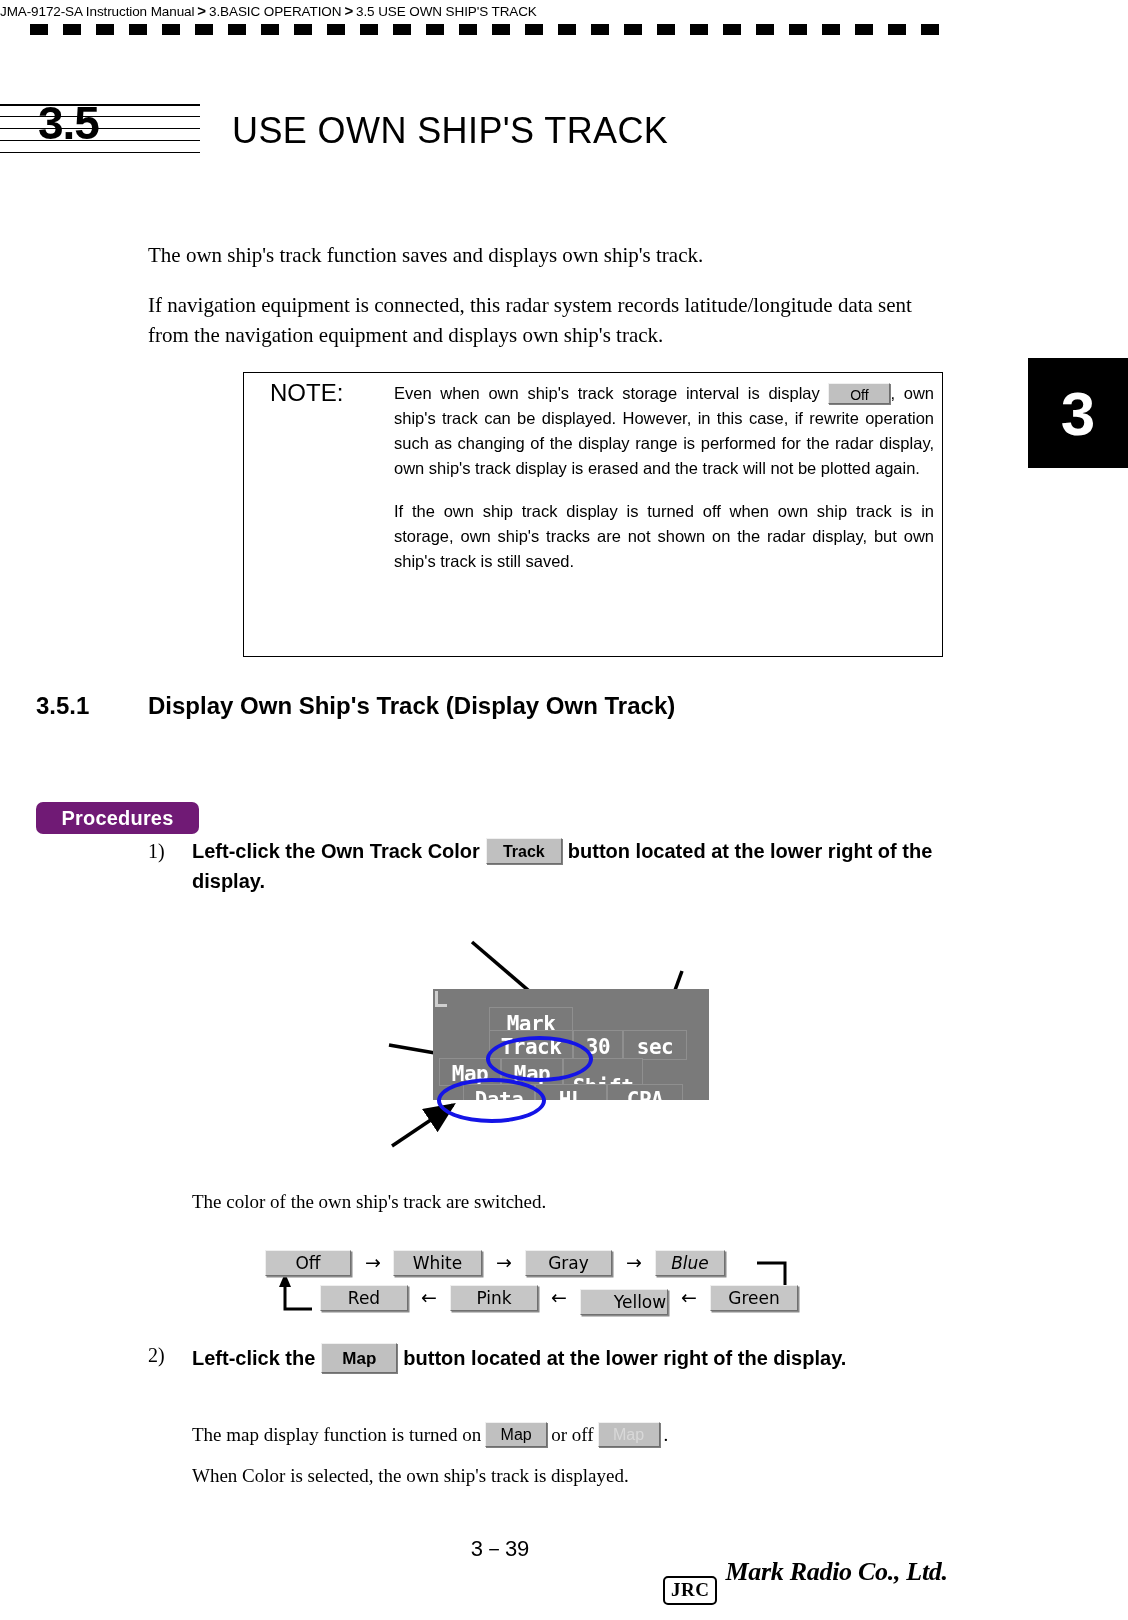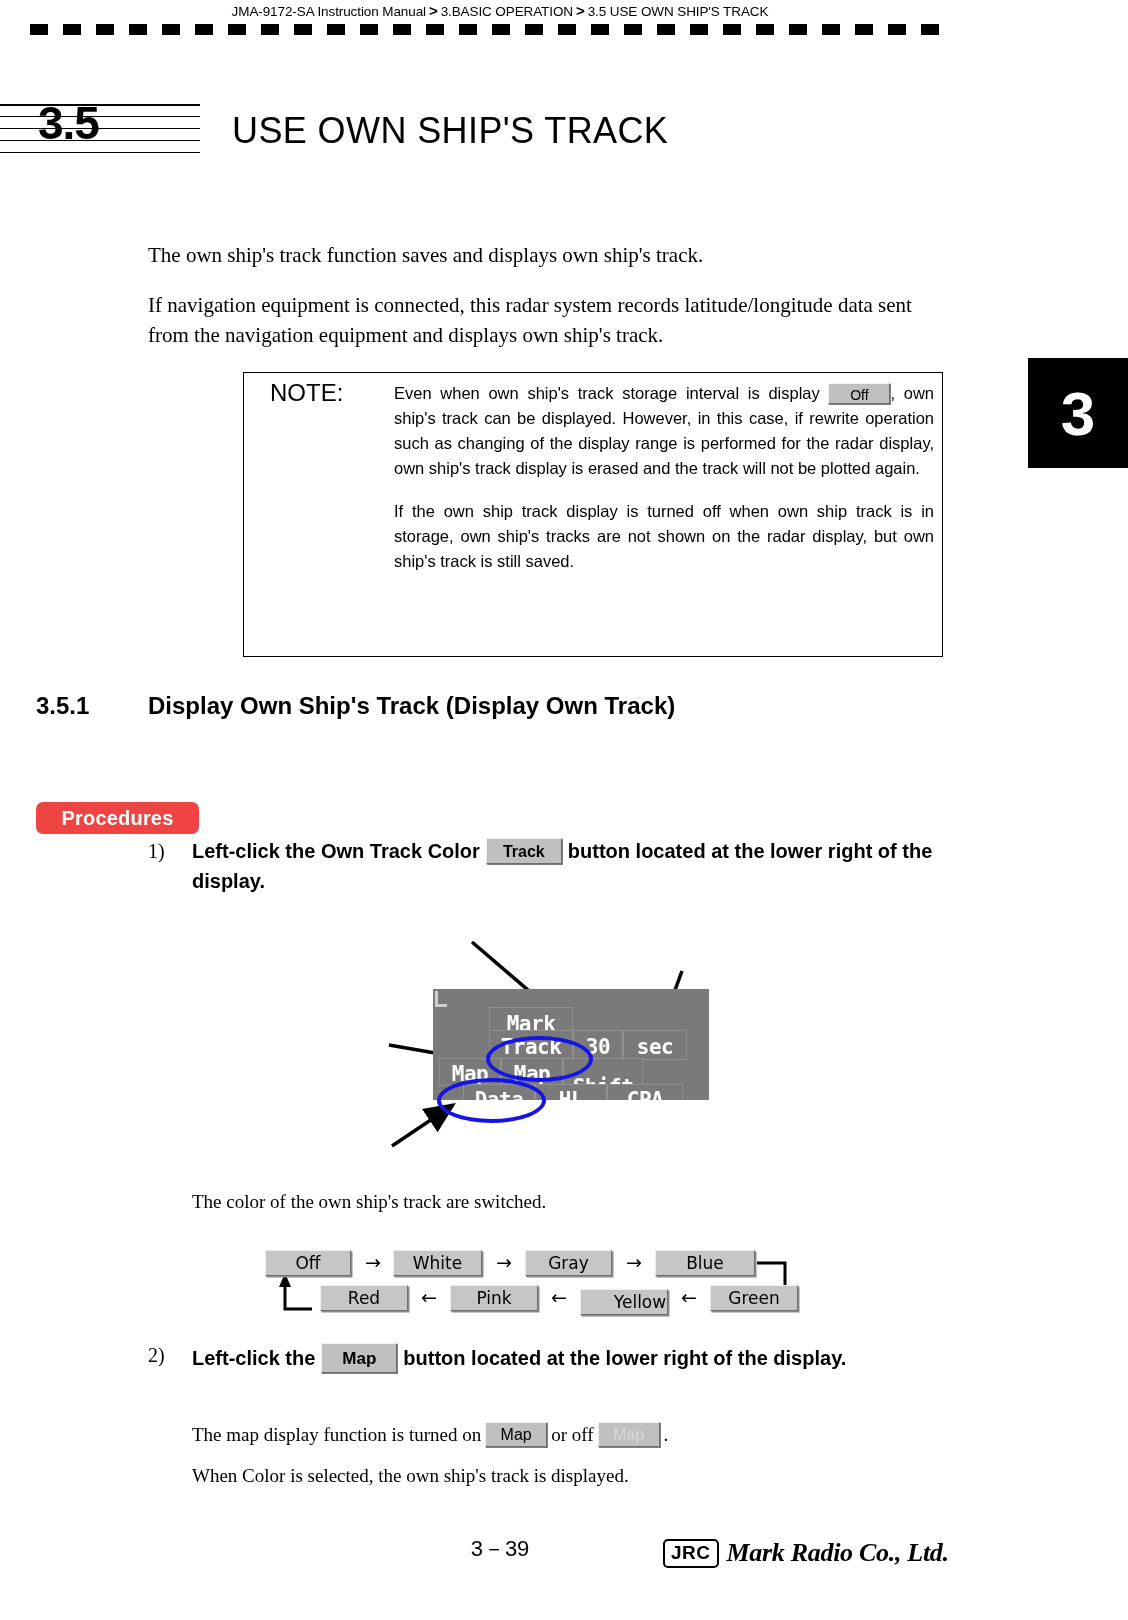--- a/index.html
+++ b/index.html
@@ -9,21 +9,20 @@
     font-family:"Liberation Serif", serif;
     color:#000;
     position:relative;
     overflow:hidden;
   }
   .page{position:absolute;left:0;top:0;width:1128px;height:1620px;}
 
   
   .breadcrumb{
     position:absolute;left:0;top:2px;width:1000px;
-    text-align:center;
     font-family:"Liberation Sans", sans-serif;
     font-size:13.5px;
     letter-spacing:-0.1px;
     white-space:nowrap;
   }
   .breadcrumb .gt{font-size:15px;font-weight:bold;padding:0 3px;}
 
   .dashrule{
     position:absolute;left:30px;top:24px;width:922px;height:11px;
     background-image:repeating-linear-gradient(to right,#000 0px,#000 18px,transparent 18px,transparent 33px);
@@ -114,21 +113,21 @@
   }
   .sub-title{
     position:absolute;left:148px;top:692px;
     font-family:"Liberation Sans", sans-serif;
     font-size:24px;font-weight:bold;
   }
 
   
   .proc-pill{
     position:absolute;left:36px;top:802px;width:163px;height:32px;
-    background:#ef4444;color:#fff;border-radius:7px;
+    background:#701a75;color:#fff;border-radius:7px;
     font-family:"Liberation Sans", sans-serif;
     font-size:20px;font-weight:bold;
     display:flex;align-items:center;justify-content:center;
     letter-spacing:0.2px;
   }
 
   
   .step-num{
     position:absolute;
     font-family:"Liberation Serif", serif;
@@ -235,22 +234,22 @@
   .pagenum{
     position:absolute;left:0;top:1534px;width:1000px;text-align:center;
     font-family:"Liberation Sans", sans-serif;font-size:22px;
   }
   .logo{
     position:absolute;left:663px;top:1538px;display:flex;align-items:center;gap:8px;
   }
   .logo-box{
     border:2px solid #000;border-radius:5px;
     padding:1px 6px 2px 6px;
-    font-family:Liberation Sans, sans-serif;
-    font-size:19px;font-weight:bold;letter-spacing:0.5px;
+    font-family:Liberation Serif, serif;
+    font-size:19px;font-weight:bold;letter-spacing:0.5px;margin-top:38px;
   }
   .logo-name{
     font-family:"Liberation Serif", serif;
     font-style:italic;font-weight:bold;font-size:26px;
     letter-spacing:-0.3px;
   }
 </style>
 </head>
 <body>
 
@@ -337,21 +336,21 @@
       <polyline points="312,84 285,84 285,58" fill="none" stroke="#000" stroke-width="3"></polyline>
       <polygon points="279,62 291,62 285,48" fill="#000"></polygon>
     </svg>
 
     <div class="cbtn" style="left:265px;top:25px;width:86px;">Off</div>
     <div class="arrowtxt" style="left:365px;top:26px;">→</div>
     <div class="cbtn" style="left:393px;top:25px;width:89px;">White</div>
     <div class="arrowtxt" style="left:496px;top:26px;">→</div>
     <div class="cbtn" style="left:525px;top:25px;width:87px;">Gray</div>
     <div class="arrowtxt" style="left:626px;top:26px;">→</div>
-    <div class="cbtn" style="left:655px;top:25px;width:100px;">Blue</div>
+    <div class="cbtn" style="left:655px;top:25px;width:70px;font-style:italic;">Blue</div>
 
     <div class="cbtn" style="left:320px;top:60px;width:88px;">Red</div>
     <div class="arrowtxt" style="left:421px;top:61px;">←</div>
     <div class="cbtn" style="left:450px;top:60px;width:88px;">Pink</div>
     <div class="arrowtxt" style="left:551px;top:61px;">←</div>
     <div class="cbtn" style="left:580px;top:64px;width:88px;padding-left:32px;">Yellow</div>
     <div class="arrowtxt" style="left:681px;top:61px;">←</div>
     <div class="cbtn" style="left:710px;top:60px;width:88px;">Green</div>
   </div>
 

